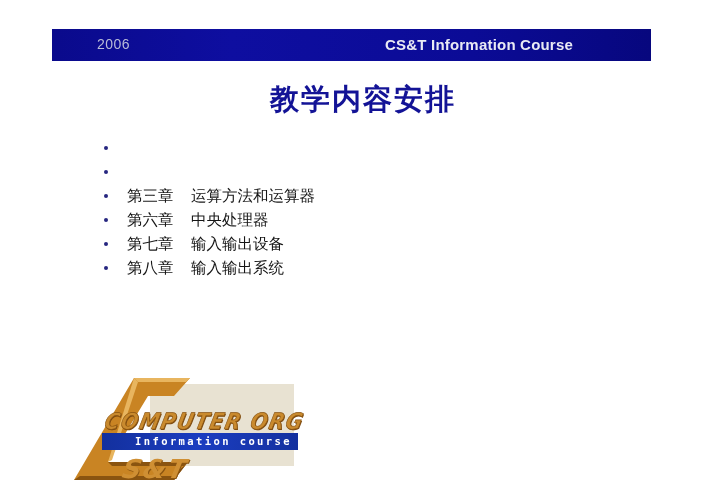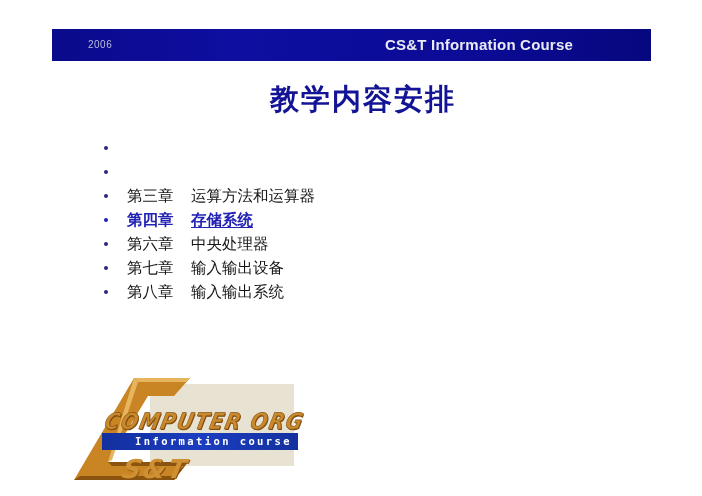--- a/index.html
+++ b/index.html
@@ -32,23 +32,23 @@
     position: absolute;
     left: 52px;
     top: 29px;
     width: 599px;
     height: 32px;
     background: linear-gradient(90deg, #0a0a8c 0%, #0e0ea0 30%, #0b0b96 70%, #07077e 100%);
     box-sizing: border-box;
   }
   .header-year {
     position: absolute;
-    left: 36px;
+    left: 45px;
     top: 6px;
-    font-size: 10px;
+    font-size: 14px;
     color: #b9bcd8;
     letter-spacing: 0.5px;
     font-weight: 400;
     line-height: 19px;
     white-space: nowrap;
   }
   .header-course {
     position: absolute;
     right: 78px;
     top: 6px;
@@ -209,24 +209,20 @@
 
     <li class="toc-item">
       <span class="toc-bullet"></span>
     </li>
 
     <li class="toc-item">
       <span class="toc-bullet"></span>
       <span class="toc-text"><span class="ch">第三章</span><span>运算方法和运算器</span></span>
     </li>
 
-    <li class="toc-item highlight">
-      <span class="toc-bullet"></span>
-      <span class="toc-text"><span class="ch">第四章</span><span>存储系统</span></span>
-    </li>
 
 
     <li class="toc-item">
       <span class="toc-bullet"></span>
       <span class="toc-text"><span class="ch">第六章</span><span>中央处理器</span></span>
     </li>
 
     <li class="toc-item">
       <span class="toc-bullet"></span>
       <span class="toc-text"><span class="ch">第七章</span><span>输入输出设备</span></span>

